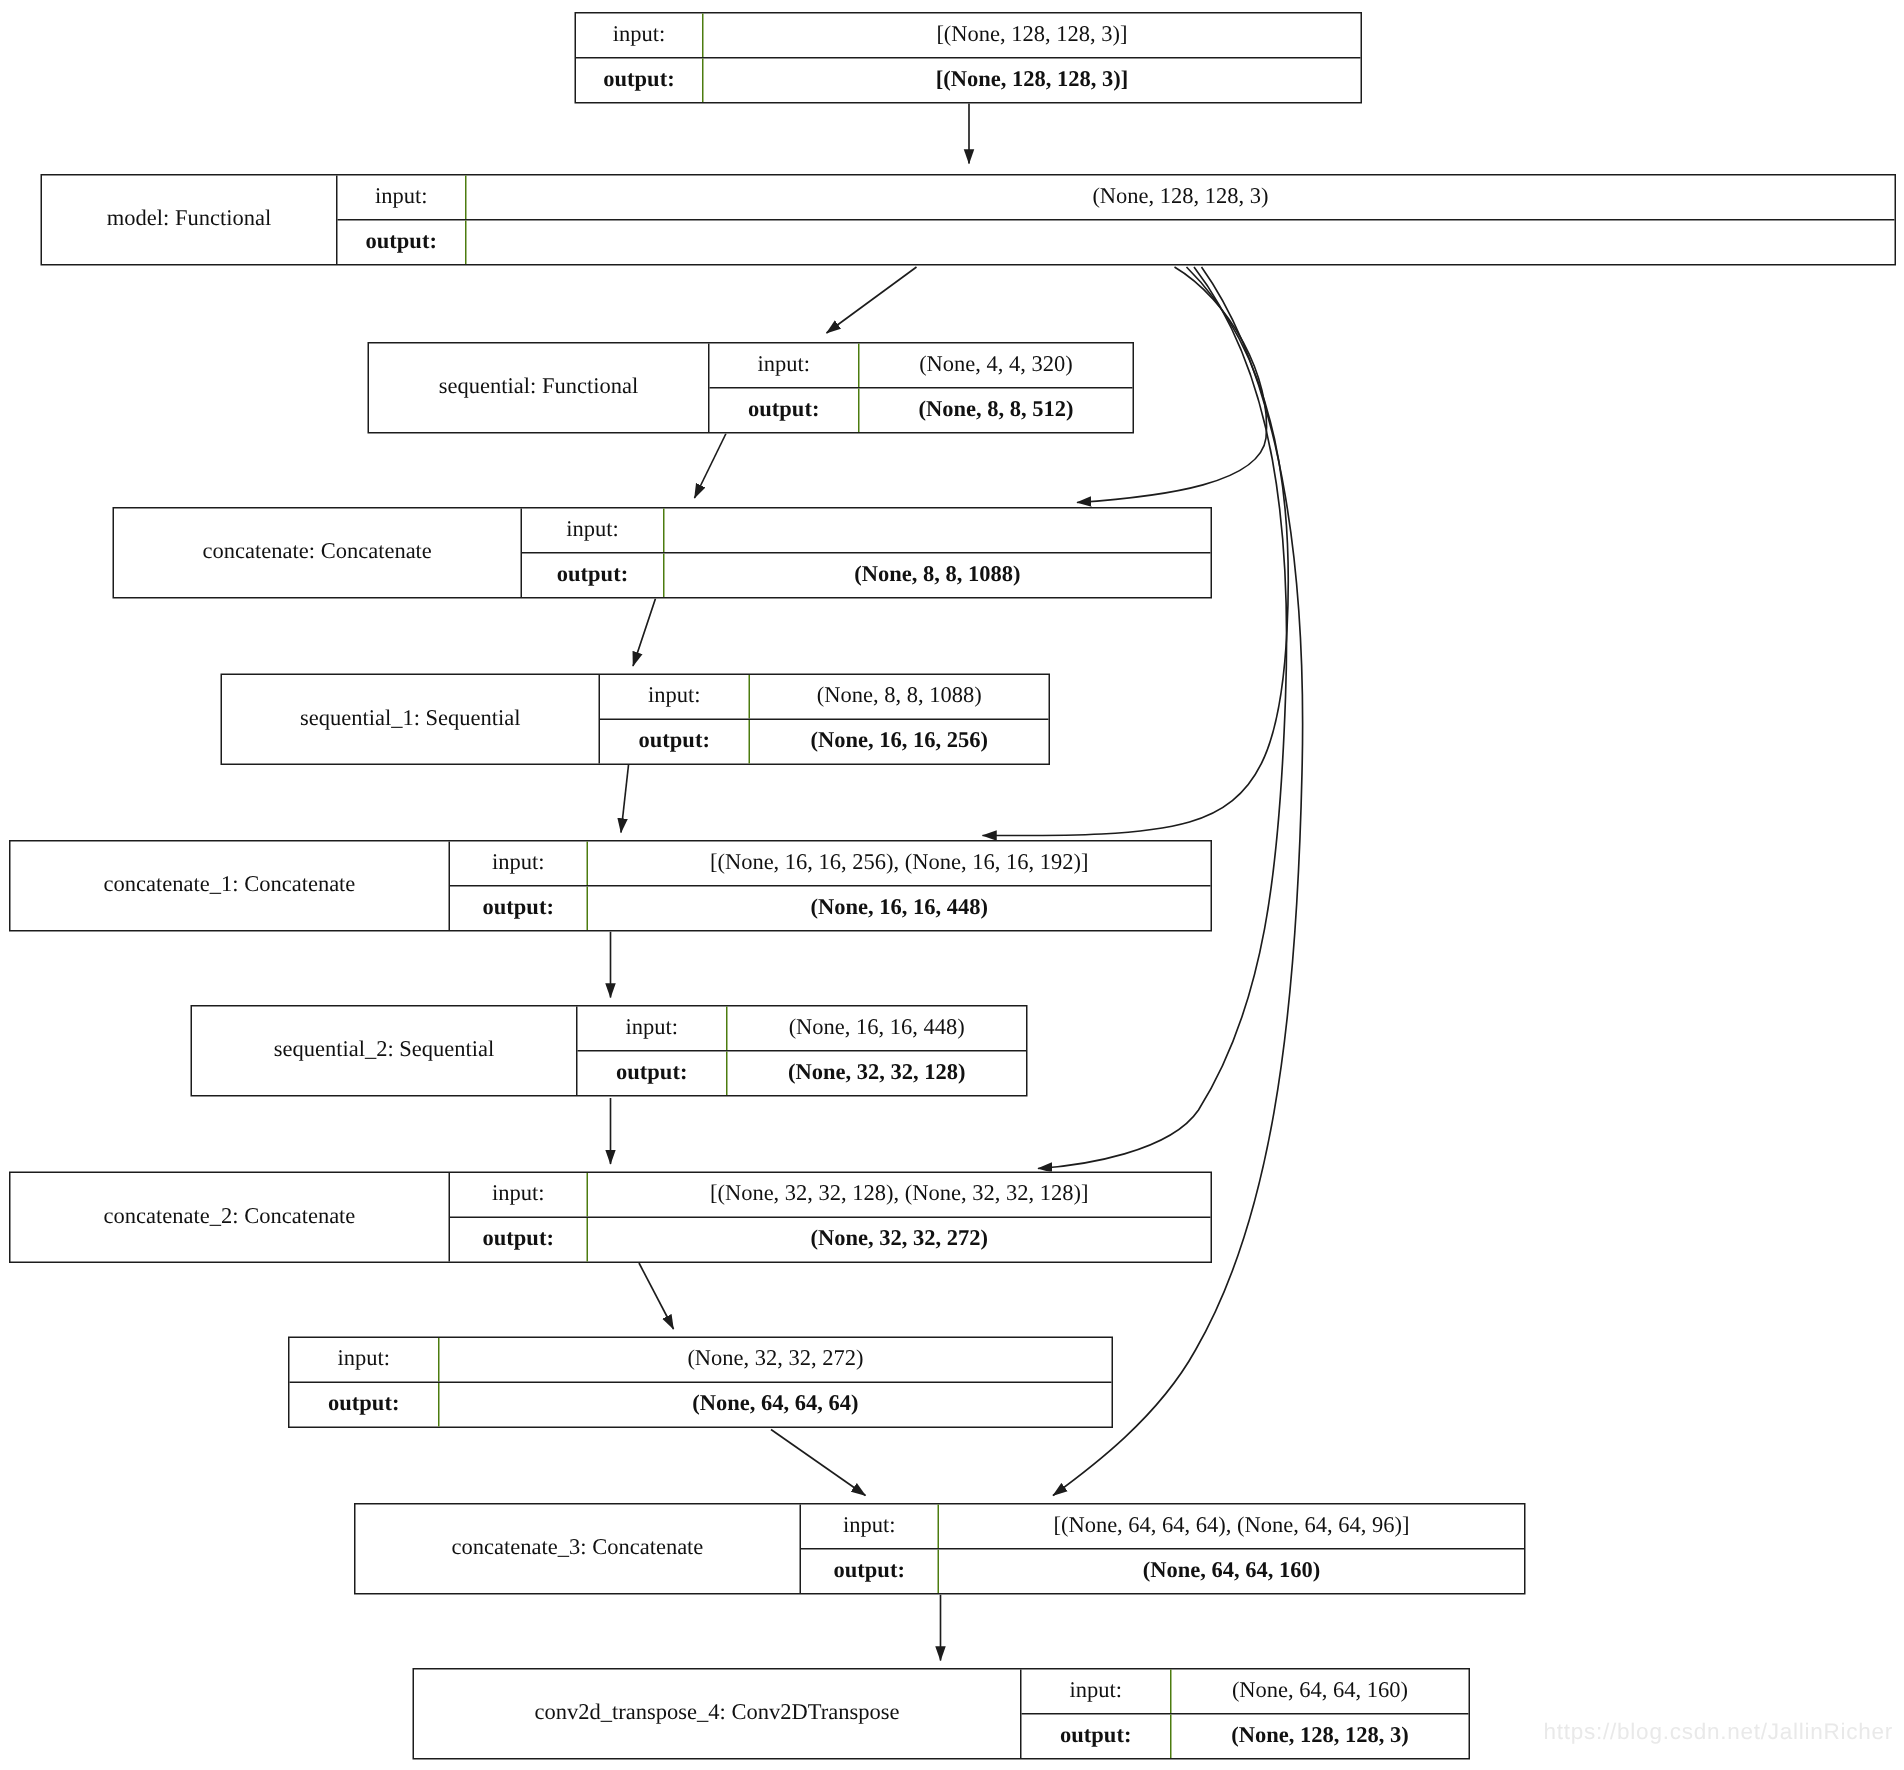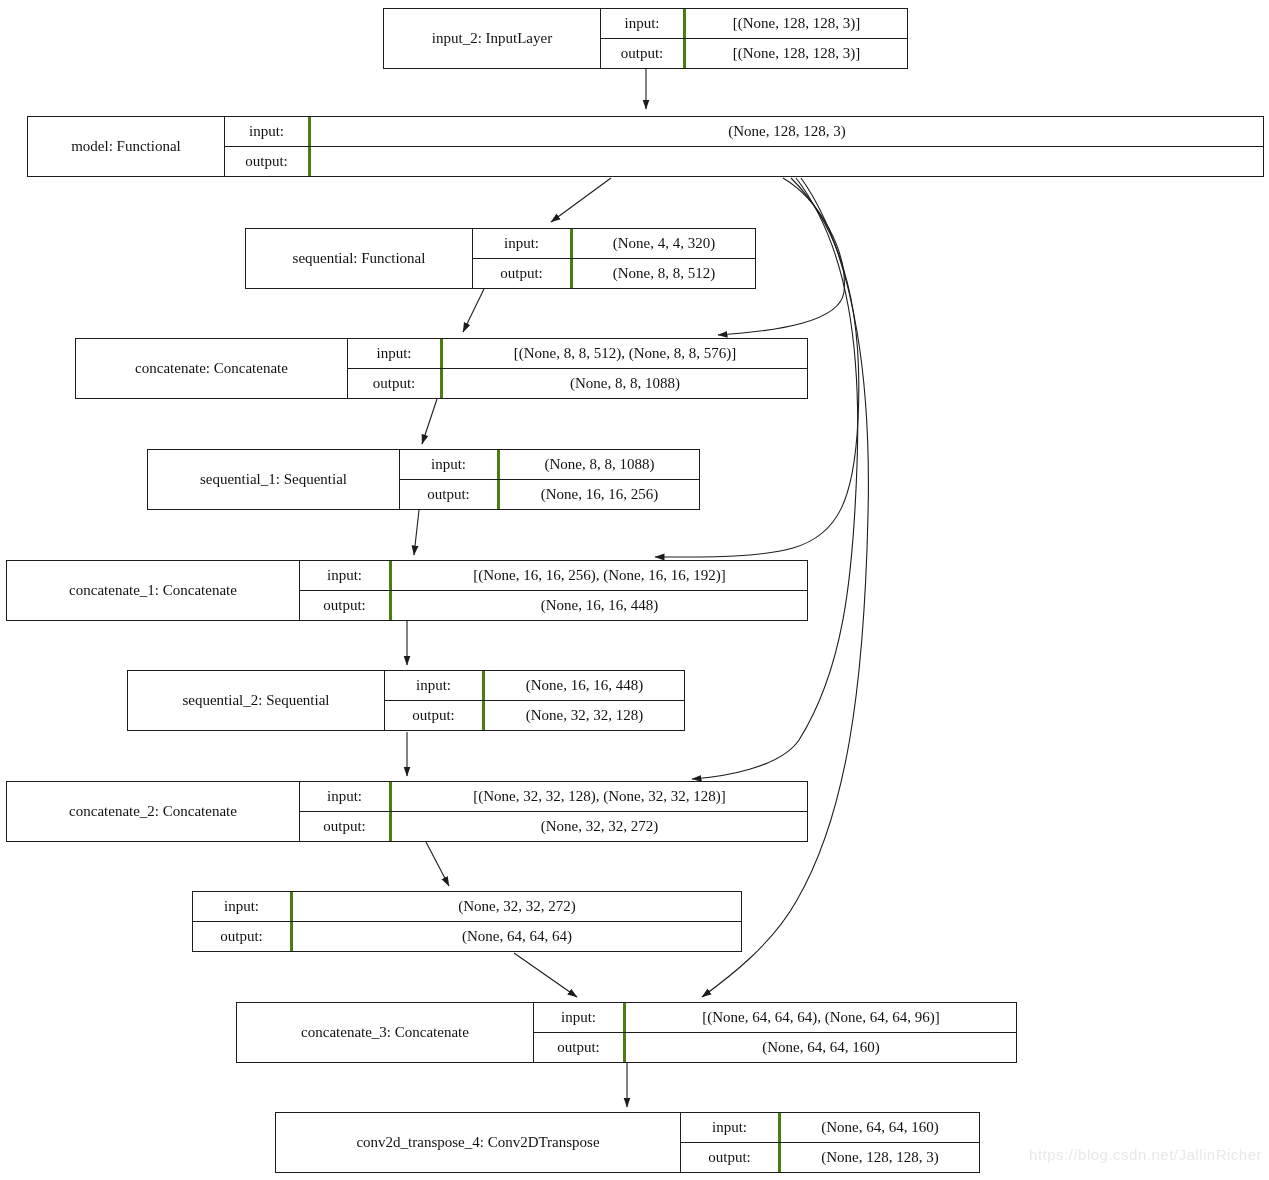--- a/index.html
+++ b/index.html
@@ -15,22 +15,22 @@
   .node{
     position:absolute;height:61px;
     background:#ffffff;
     border:1px solid #1c1c1c;
     display:flex;box-sizing:border-box;
   }
   .cell{display:flex;align-items:center;justify-content:center;box-sizing:border-box;}
   .label{border-right:1px solid #1c1c1c;padding:0 6px;white-space:nowrap;}
   .io{flex:1;display:flex;flex-direction:column;min-width:0;}
   .io-row{flex:1;display:flex;min-width:0;}
-  .io-row + .io-row{border-top:1px solid #1c1c1c;}
-  .io-label{border-right:3px solid #4d7c0f;flex:none;}
+  .io-row + .io-row{border-top:1px solid #1c1c1c;font-weight:bold;}
+  .io-label{border-right:1px solid #4d7c0f;flex:none;}
   .io-value{flex:1;white-space:nowrap;overflow:hidden;}
   #watermark{
     position:absolute;top:1146px;right:7px;
     font-family:"Liberation Sans","DejaVu Sans",sans-serif;
     font-size:15px;color:#e9e9e9;letter-spacing:.5px;
   }
   .edge{fill:none;stroke:#1c1c1c;stroke-width:1.1;}
 </style>
 </head>
 <body>
@@ -53,21 +53,20 @@
     <path class="edge" marker-end="url(#arrow)" d="M437,399 L422,444"></path>
     <path class="edge" marker-end="url(#arrow)" d="M419,510 L414,555"></path>
     <path class="edge" marker-end="url(#arrow)" d="M407,621 L407,665"></path>
     <path class="edge" marker-end="url(#arrow)" d="M407,732 L407,776"></path>
     <path class="edge" marker-end="url(#arrow)" d="M426,842 L449,886"></path>
     <path class="edge" marker-end="url(#arrow)" d="M514,953 L577,997"></path>
     <path class="edge" marker-end="url(#arrow)" d="M627,1063 L627,1107"></path>
   </svg>
 
   <div class="node" style="left:383px;top:8px;width:525px">
-    <div class="cell label" style="width:217px">input_2: InputLayer</div>
     <div class="io">
       <div class="io-row">
         <div class="cell io-label" style="width:85px">input:</div>
         <div class="cell io-value">[(None, 128, 128, 3)]</div>
       </div>
       <div class="io-row">
         <div class="cell io-label" style="width:85px">output:</div>
         <div class="cell io-value">[(None, 128, 128, 3)]</div>
       </div>
     </div>
@@ -98,21 +97,20 @@
         <div class="cell io-value">(None, 8, 8, 512)</div>
       </div>
     </div>
   </div>
 
   <div class="node" style="left:75px;top:338px;width:733px">
     <div class="cell label" style="width:272px">concatenate: Concatenate</div>
     <div class="io">
       <div class="io-row">
         <div class="cell io-label" style="width:95px">input:</div>
-        <div class="cell io-value">[(None, 8, 8, 512), (None, 8, 8, 576)]</div>
       </div>
       <div class="io-row">
         <div class="cell io-label" style="width:95px">output:</div>
         <div class="cell io-value">(None, 8, 8, 1088)</div>
       </div>
     </div>
   </div>
 
   <div class="node" style="left:147px;top:449px;width:553px">
     <div class="cell label" style="width:252px">sequential_1: Sequential</div>

